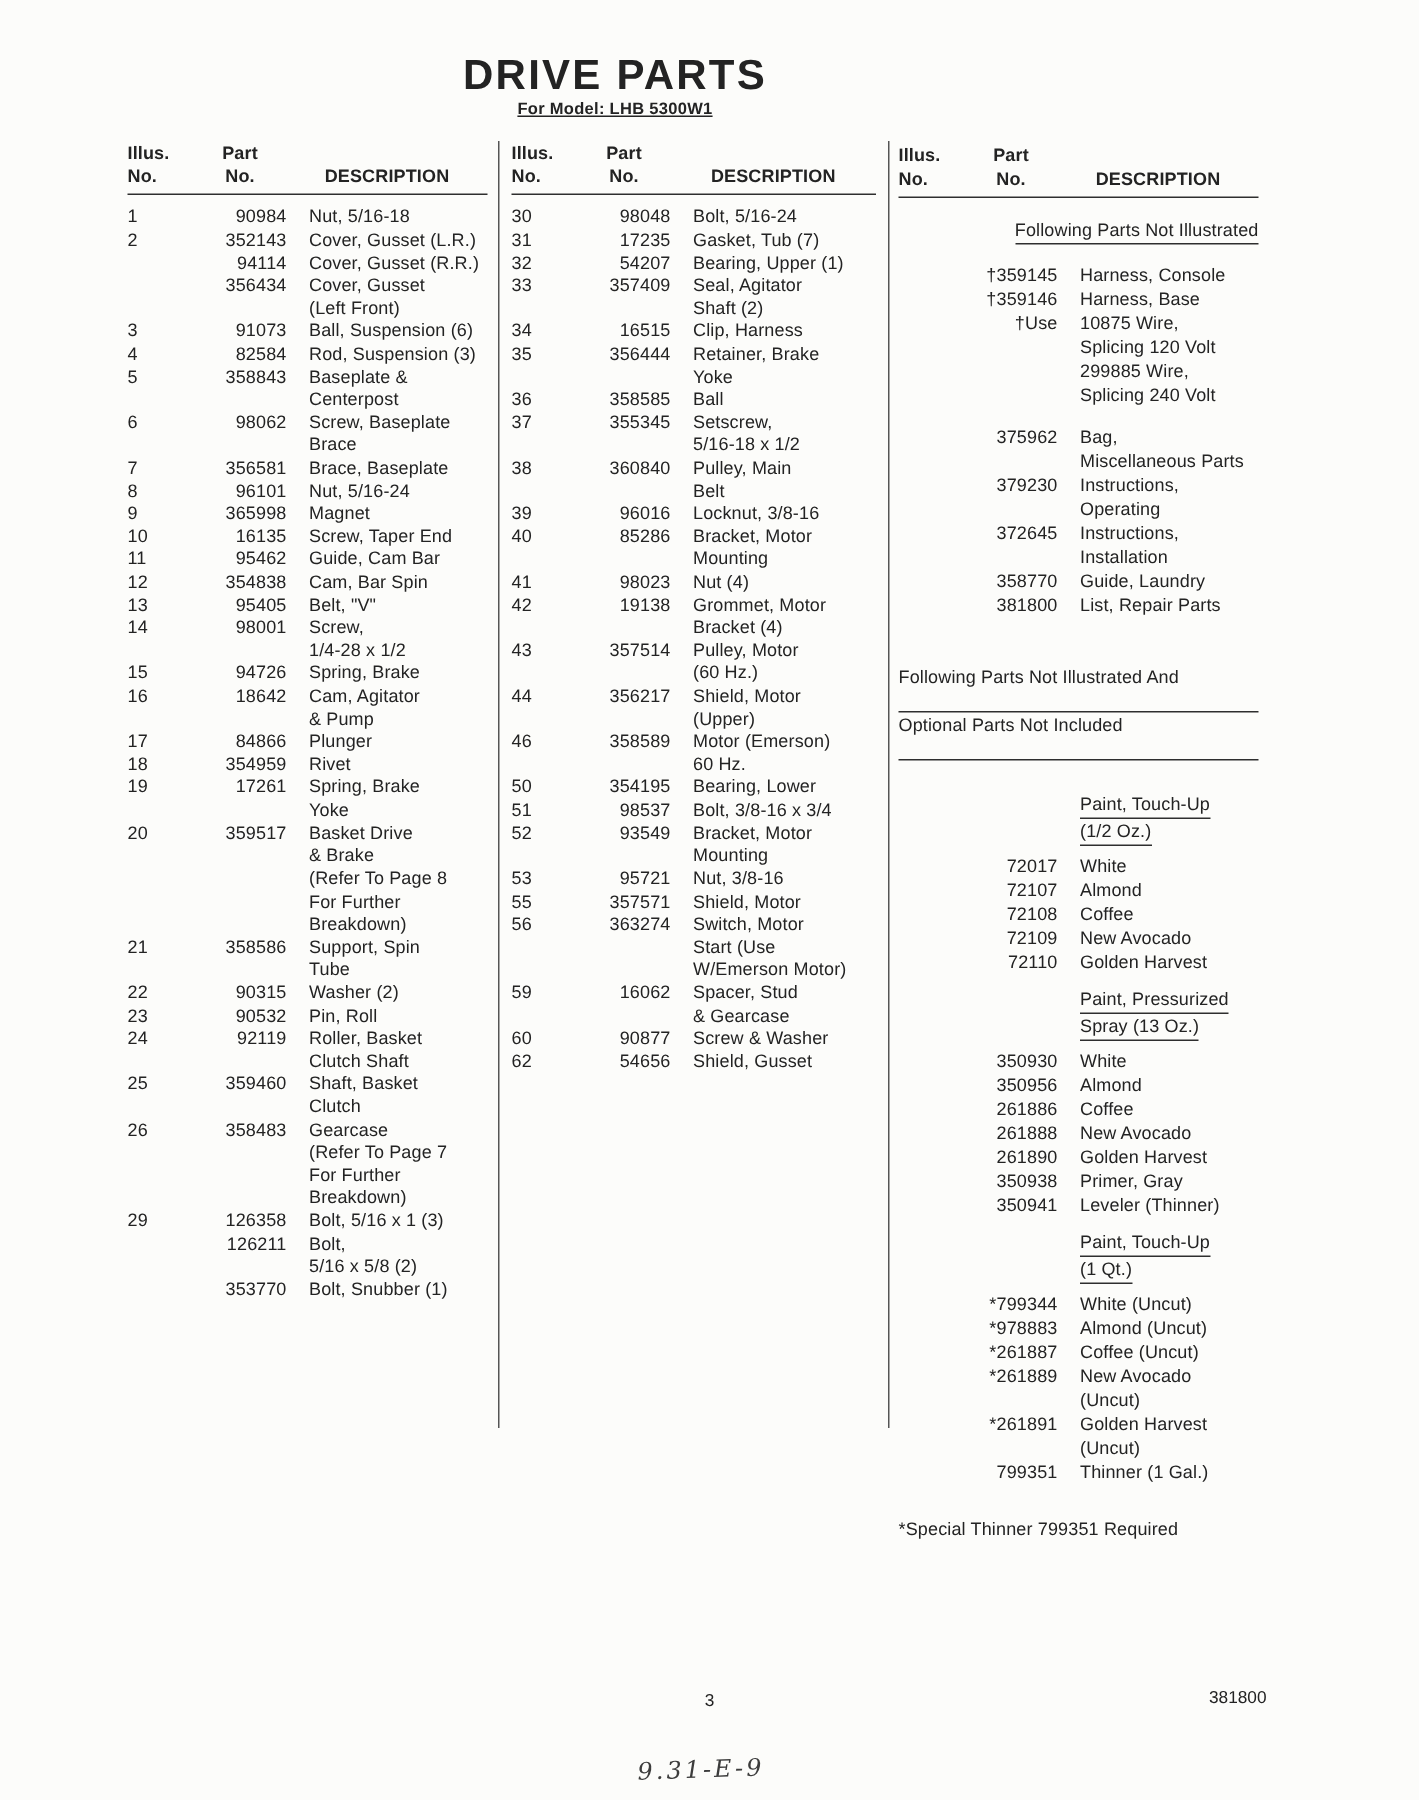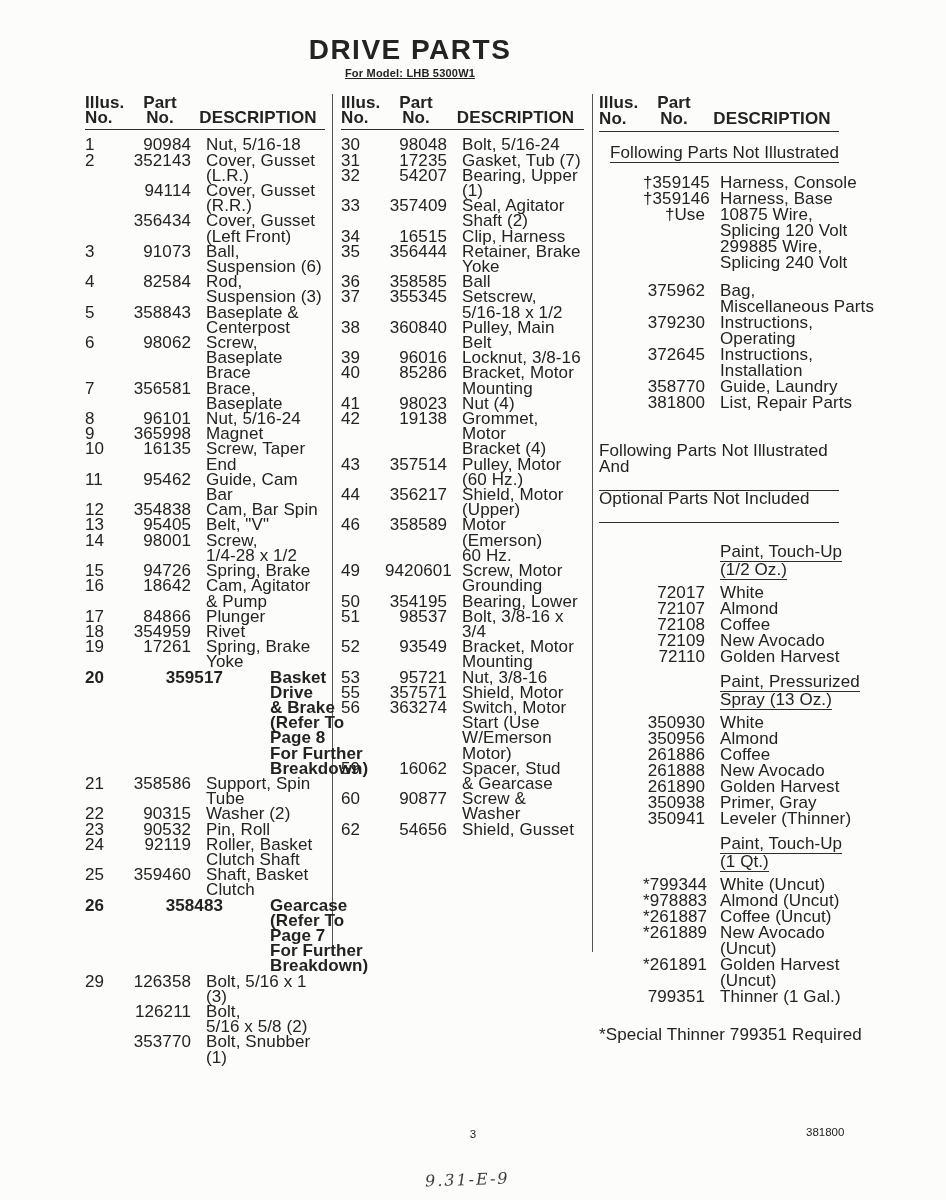--- a/index.html
+++ b/index.html
@@ -4,35 +4,35 @@
 <style>
   :root{ --ink:#232323; --paper:#fcfcfa; --rule:#2e2e2e; }
   *{margin:0;padding:0;box-sizing:border-box;}
   html,body{width:946px;height:1200px;}
   body{background:var(--paper);font-family:"Liberation Sans",sans-serif;color:var(--ink);position:relative;overflow:hidden;}
   .doc-header{position:absolute;top:34px;left:4px;width:812px;text-align:center;}
   .title{font-size:28px;font-weight:700;letter-spacing:1.5px;}
   .subtitle{font-size:11px;font-weight:700;margin-top:1px;letter-spacing:.2px;text-decoration:underline;}
   .vline{position:absolute;top:94px;width:1px;height:858px;background:#555;}
   .v1{left:332px;} .v2{left:592px;}
-  .col{position:absolute;top:95px;font-size:17px;line-height:15.2px;letter-spacing:.1px;}
+  .col{position:absolute;top:95px;font-size:12px;line-height:15.2px;letter-spacing:.1px;}
   #col1{left:85px;width:240px;}
   #col2{left:341px;width:243px;}
   #col3{left:599px;width:292px;line-height:16px;}
   .thead{display:flex;align-items:flex-end;border-bottom:1.5px solid var(--rule);padding-bottom:4px;font-weight:700;}
   #col3 .thead{width:240px;}
   .th-illus{width:44px;}
   .th-part{width:62px;text-align:center;}
   .th-desc{flex:1;text-align:center;}
   .tbody{padding-top:7px;}
   .prow{display:flex;}
   .c-illus{width:44px;flex:none;}
   .c-part{width:62px;flex:none;text-align:right;white-space:nowrap;}
   .c-desc{flex:1;padding-left:15px;}
-  .bold{font-weight:700;gap:32px;}
+  .bold{font-weight:400;}
   .sec-header{margin-top:6px;}
   .sec-header.center{width:240px;text-align:right;}
   .ul{border-bottom:1px solid var(--rule);padding-bottom:1px;display:inline-block;}
   .line-ul{border-bottom:1px solid var(--rule);width:240px;padding-bottom:15px;}
   .subheader{margin-left:121px;margin-top:9px;margin-bottom:5px;} .spacer.md{height:12px;} .spacer.lg{height:18px;} .spacer.xl{height:26px;}
   .footnote{margin-top:4px;}
   .footer-page-num{position:absolute;top:1128px;left:0;width:946px;text-align:center;font-size:11.5px;}
   .footer-doc-num{position:absolute;top:1126px;left:806px;font-size:11.5px;}
   .handwritten{position:absolute;top:1170px;left:425px;font-family:"DejaVu Serif",serif;font-style:italic;font-size:16px;letter-spacing:2px;transform:rotate(-2deg);color:#3c3c3c;}
 </style>
@@ -425,28 +425,20 @@
       </div>
       <div class="prow">
         <div class="c-illus">46</div>
         <div class="c-part">358589</div>
         <div class="c-desc">
           <div class="desc-line">Motor (Emerson)</div>
           <div class="desc-line">60 Hz.</div>
         </div>
       </div>
       <div class="prow">
-        <div class="c-illus">49</div>
-        <div class="c-part">9420601</div>
-        <div class="c-desc">
-          <div class="desc-line">Screw, Motor</div>
-          <div class="desc-line">Grounding</div>
-        </div>
-      </div>
-      <div class="prow">
         <div class="c-illus">50</div>
         <div class="c-part">354195</div>
         <div class="c-desc">
           <div class="desc-line">Bearing, Lower</div>
         </div>
       </div>
       <div class="prow">
         <div class="c-illus">51</div>
         <div class="c-part">98537</div>
         <div class="c-desc">

